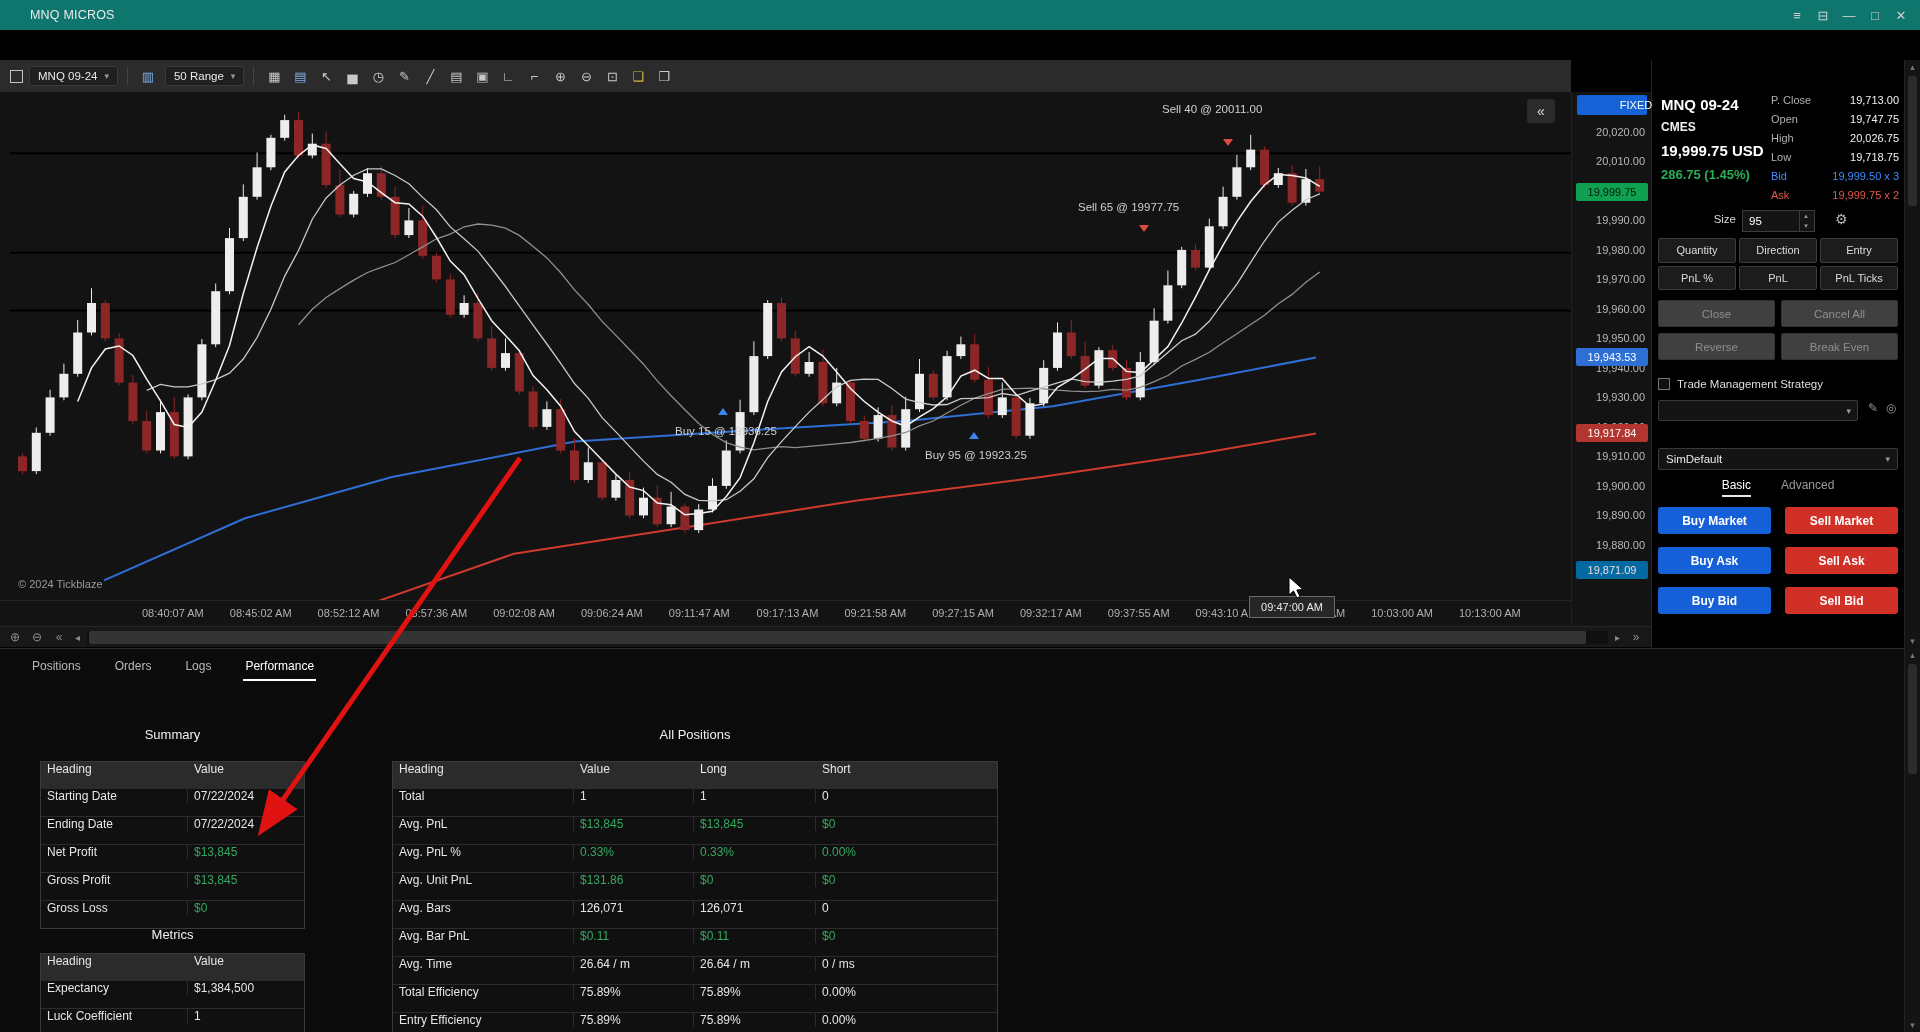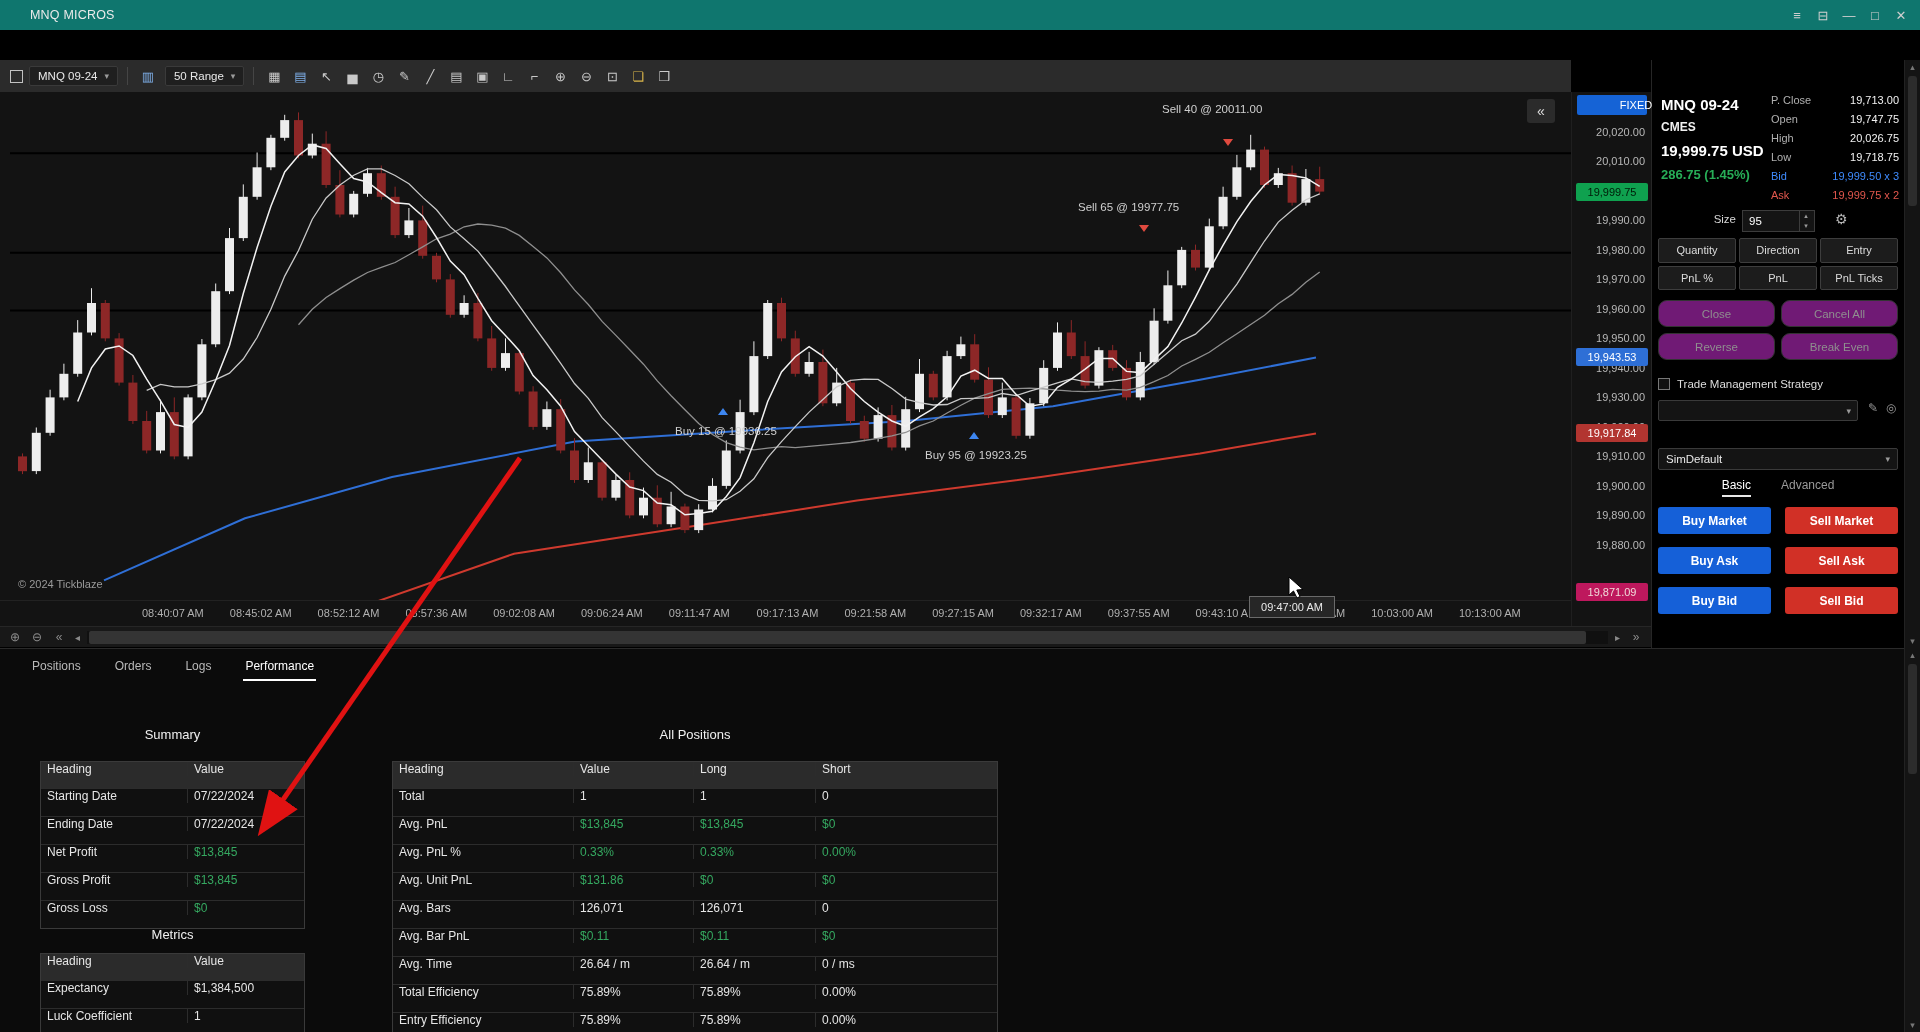--- a/index.html
+++ b/index.html
@@ -61,21 +61,21 @@
   .q-row.ask .q-label,.q-row.ask .q-value{color:#e2574d;}
   #size-label{left:44px;top:153px;width:40px;text-align:right;font-size:11.5px;color:#d6d6d6;}
   #size-input-wrap{left:90px;top:150px;width:73px;height:22px;background:#141414;border:1px solid #3c3c3c;display:flex;}
   #size-input{width:56px;height:20px;background:transparent;border:none;outline:none;color:#fff;font-size:11.5px;padding-left:6px;font-family:"Liberation Sans",sans-serif;}
   .stepper{width:13px;display:flex;flex-direction:column;border-left:1px solid #3c3c3c;}
   .st-up,.st-dn{height:10px;font-size:7px;color:#999;text-align:center;line-height:10px;cursor:pointer;}
   #size-gear{left:183px;top:151px;color:#b5b5b5;font-size:14px;cursor:pointer;}
   #mode-grid{left:6px;top:178px;width:240px;height:52px;display:grid;grid-template-columns:repeat(3,1fr);gap:3px;}
   .mode-btn{background:#1c1c1c;border:1px solid #3d3d3d;color:#dcdcdc;font-size:11px;display:flex;align-items:center;justify-content:center;border-radius:2px;cursor:pointer;}
   #action-grid{left:6px;top:240px;width:240px;height:60px;display:grid;grid-template-columns:1fr 1fr;gap:6px;}
-  .action-btn{background:#701a75;border:1px solid #333;color:#8f8f8f;font-size:11.5px;display:flex;align-items:center;justify-content:center;border-radius:9px;cursor:pointer;}
+  .action-btn{background:#404040;border:1px solid #333;color:#8f8f8f;font-size:11.5px;display:flex;align-items:center;justify-content:center;border-radius:2px;cursor:pointer;}
   #tms-row{left:6px;top:318px;display:flex;align-items:center;gap:7px;font-size:11.5px;color:#ddd;}
   #tms-checkbox{width:12px;height:12px;border:1px solid #777;background:#111;cursor:pointer;}
   #tms-dd{left:6px;top:340px;width:200px;height:21px;background:#141414;border:1px solid #3a3a3a;border-radius:2px;display:flex;align-items:center;justify-content:flex-end;padding-right:6px;cursor:pointer;}
   #tms-edit{left:216px;top:341px;color:#9a9a9a;font-size:12px;cursor:pointer;}
   #tms-target{left:234px;top:341px;color:#9a9a9a;font-size:12px;cursor:pointer;}
   #account-label{left:6px;top:368px;font-size:12px;color:#e0e0e0;margin-top:26px;}
   #account-dd{left:6px;top:388px;width:240px;height:22px;background:#141414;border:1px solid #3a3a3a;border-radius:2px;display:flex;align-items:center;justify-content:space-between;padding:0 7px;font-size:11.5px;color:#e8e8e8;cursor:pointer;}
   #panel-tabs{left:6px;top:418px;width:240px;display:flex;justify-content:center;gap:30px;}
   .p-tab{font-size:12px;color:#9a9a9a;padding-bottom:3px;cursor:pointer;}
   .p-tab.active{color:#fff;border-bottom:2px solid #e8e8e8;}
@@ -392,21 +392,21 @@
       <div class="tick" style="top: 268.875px;">19,940.00</div>
       <div class="tick" style="top: 298.375px;">19,930.00</div>
       <div class="tick" style="top: 327.875px;">19,920.00</div>
       <div class="tick" style="top: 357.375px;">19,910.00</div>
       <div class="tick" style="top: 386.875px;">19,900.00</div>
       <div class="tick" style="top: 416.375px;">19,890.00</div>
       <div class="tick" style="top: 445.875px;">19,880.00</div>
       <div class="pmarker" style="top: 90.6125px; background: rgb(15, 161, 79); color: rgb(0, 27, 8);">19,999.75</div>
       <div class="pmarker" style="top: 256.462px; background: rgb(46, 111, 214); color: rgb(255, 255, 255);">19,943.53</div>
       <div class="pmarker" style="top: 332.247px; background: rgb(178, 53, 48); color: rgb(255, 255, 255);">19,917.84</div>
-      <div class="pmarker" style="top: 491px; background: #be185d; color: rgb(240, 217, 217);">19,871.09</div>
+      <div class="pmarker" style="top: 469px; background: #0369a1; color: rgb(240, 217, 217);">19,871.09</div>
     </div>
   <div id="fixed-btn">FIXED</div>
   <div id="time-axis">
       <div class="time-label" style="left: 142px;">08:40:07 AM</div>
       <div class="time-label" style="left: 229.8px;">08:45:02 AM</div>
       <div class="time-label" style="left: 317.6px;">08:52:12 AM</div>
       <div class="time-label" style="left: 405.4px;">08:57:36 AM</div>
       <div class="time-label" style="left: 493.2px;">09:02:08 AM</div>
       <div class="time-label" style="left: 581px;">09:06:24 AM</div>
       <div class="time-label" style="left: 668.8px;">09:11:47 AM</div>

